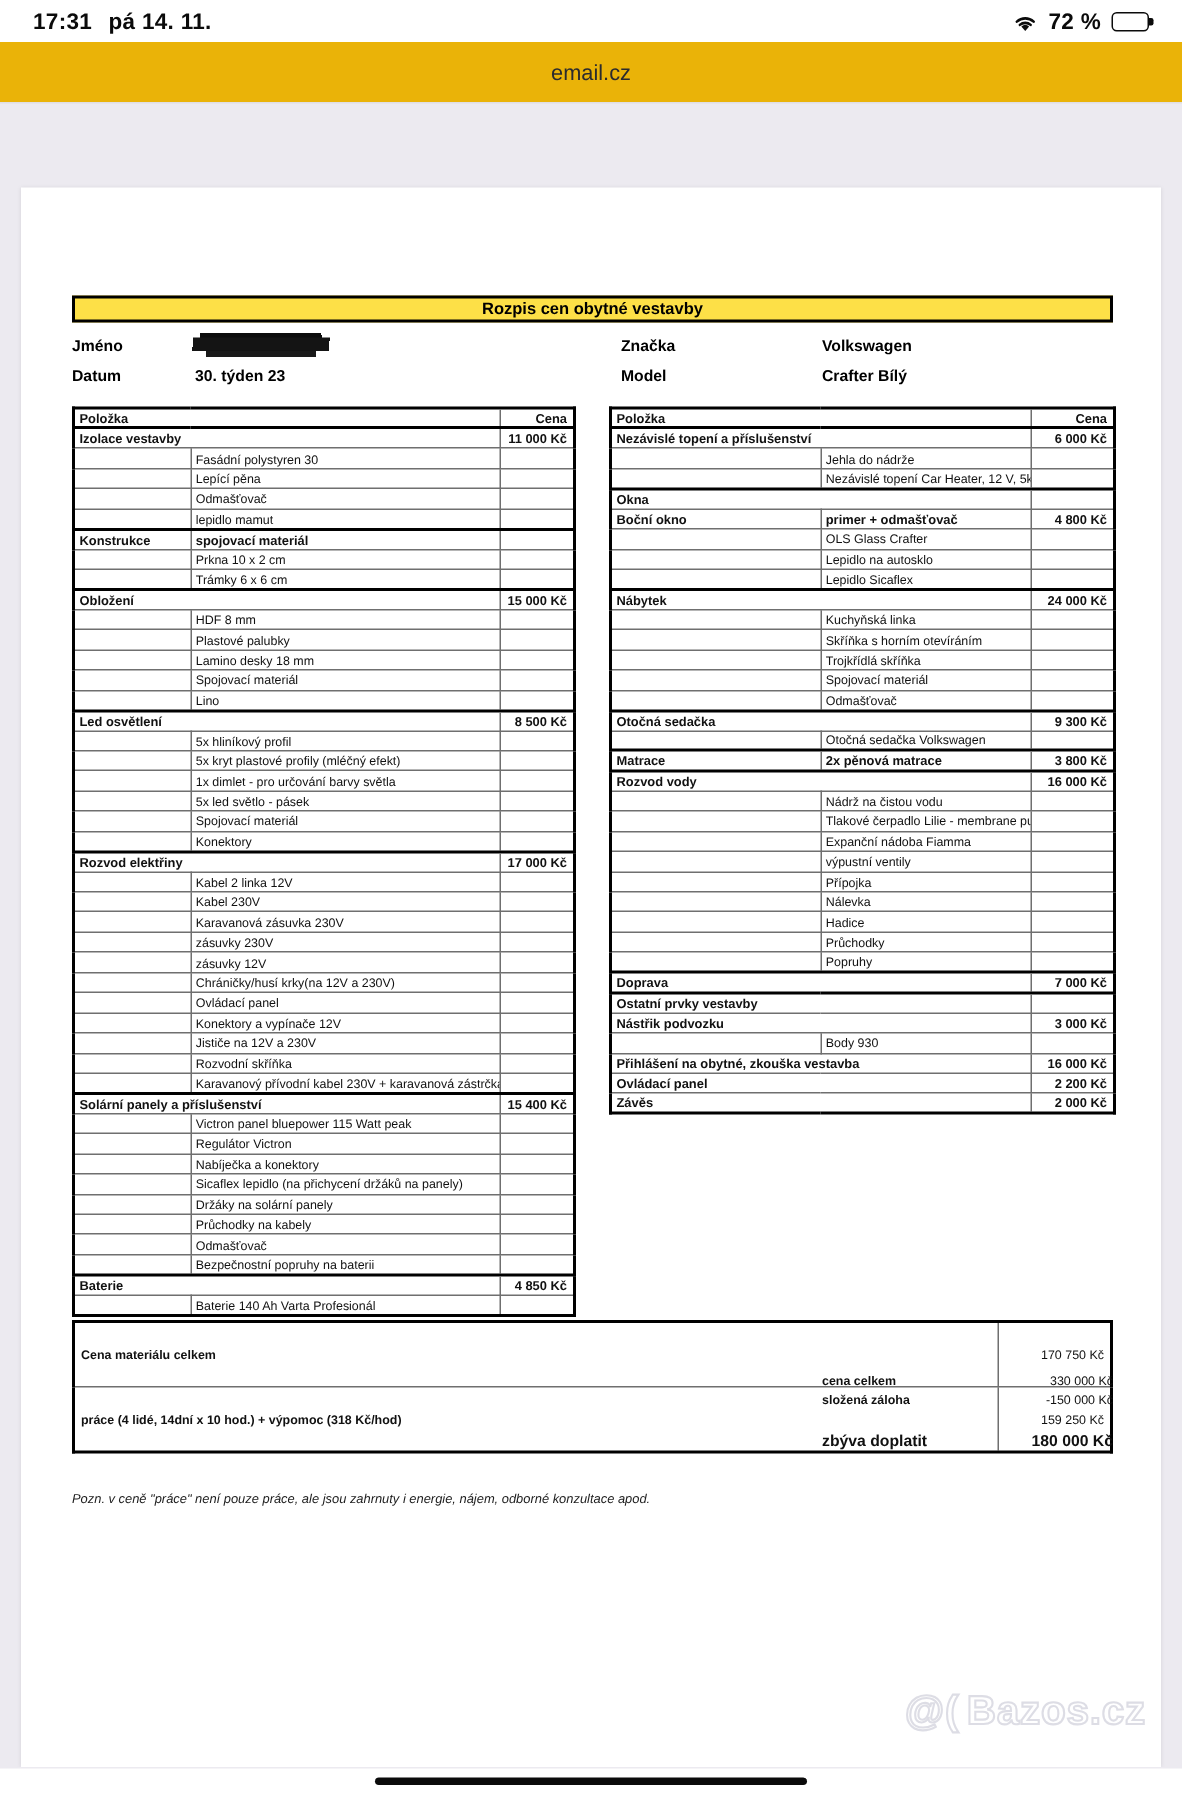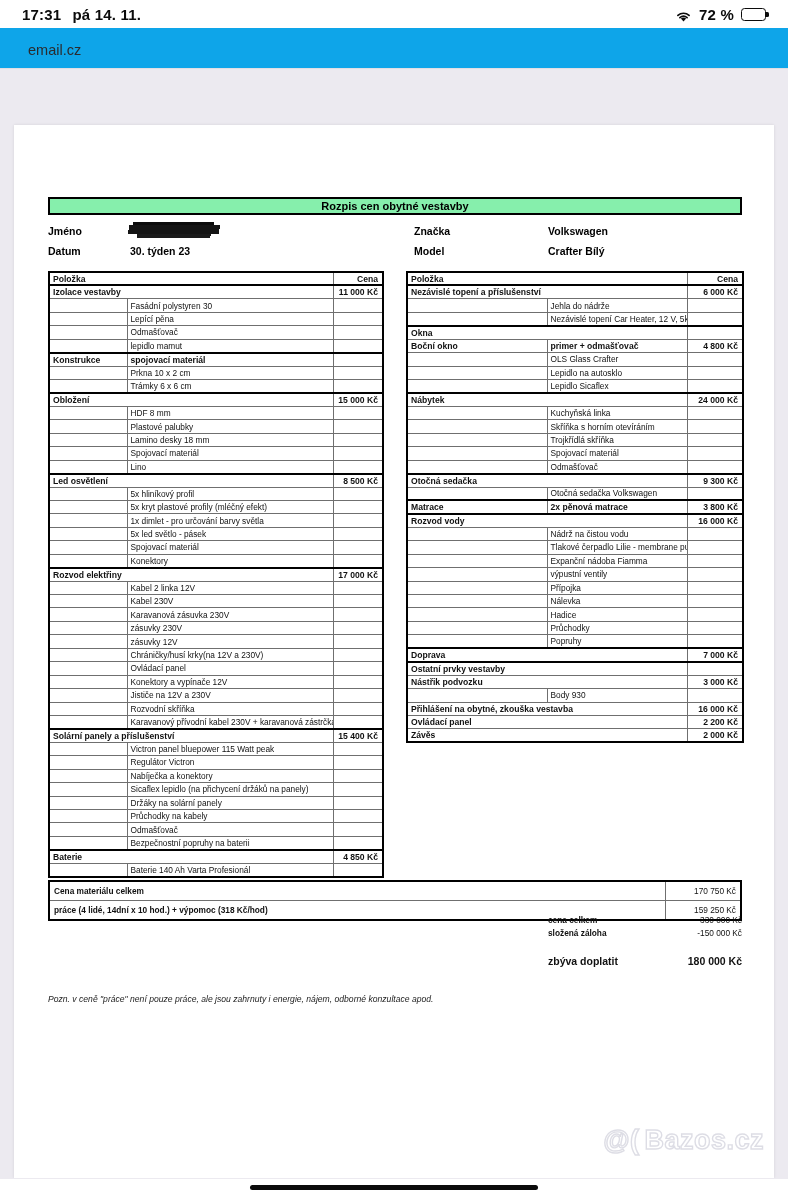--- a/index.html
+++ b/index.html
@@ -28,22 +28,22 @@
   }
   .batt::after {
     content: ""; position: absolute; right: -3.6px; top: 3.6px;
     width: 2.2px; height: 5px; background: #0b0b0b; border-radius: 0 1.5px 1.5px 0;
   }
   .batt-fill { height: 100%; background: #0b0b0b; border-radius: 1.6px; }
 
   
   .urlbar {
     position: absolute; left: 0; top: 28px; width: 788px; height: 40px;
-    background: #0ea5e9;
-    display: flex; flex-direction: row; align-items: center; justify-content: flex-start;
+    background: #eab308;
+    display: flex; flex-direction: column; align-items: center; justify-content: flex-start;
   }
   .dots {
     font-size: 15px; color: #9a9a9f; line-height: 8px; letter-spacing: 2px;
     font-weight: 700; height: 9px;
   }
   .urltext { font-size: 14.5px; color: #2b2b2e; margin-top: 4px; }
 
   
   .backdrop {
     position: absolute; left: 0; top: 68px; width: 788px; height: 1110px;
@@ -63,21 +63,21 @@
   .sheet {
     position: absolute; left: 14px; top: 125px;
     width: 760px; height: 1053px;
     background: #ffffff;
     box-shadow: 0 0 3px rgba(0,0,0,.10);
   }
 
   
   .doc-title {
     position: absolute; left: 34px; top: 72px; width: 694px; height: 18px;
-    background: #86efac; border: 2px solid #000;
+    background: #fde047; border: 2px solid #000;
     display: flex; align-items: center; justify-content: center;
     font-size: 11px; font-weight: 700; color: #000;
   }
   .meta { position: absolute; top: 98px; left: 34px; width: 694px; height: 40px;
           font-size: 10.5px; font-weight: 700; color: #000; }
   .meta-row { position: relative; height: 20px; }
   .m-lab { position: absolute; left: 0; top: 2px; }
   .m-val { position: absolute; left: 82px; top: 2px; font-weight: 700; }
   .m-lab2 { position: absolute; left: 366px; top: 2px; }
   .m-val2 { position: absolute; left: 500px; top: 2px; }
@@ -107,21 +107,21 @@
   .ctable td.rcol { border-right: 2px solid #000; }
   .ctable tr.headrow td { border-top: 2px solid #000; }
 
   .tbl-left  { left: 34px; top: 146px; width: 334px; }
   .tbl-right { left: 392px; top: 146px; width: 336px; }
 
   
   .summary { position: absolute; left: 34px; top: 755px; width: 694px; }
   .stable { border-collapse: collapse; table-layout: fixed; width: 100%; font-size: 8.3px; }
   .stable td {
-    border: 0.7px solid #6f6f6f; height: 15px; padding: 4px 4px; font-weight: 700;
+    border: 0.7px solid #6f6f6f; height: 15px; padding: 16px 4px; font-weight: 700;
     color: #111; white-space: nowrap; overflow: hidden;
   }
   .stable td.sprice { text-align: right; font-weight: 400; }
   .stable tr:first-child td { border-top: 2px solid #000; }
   .stable tr:last-child td { border-bottom: 2px solid #000; }
   .stable td:first-child { border-left: 2px solid #000; }
   .stable td:last-child { border-right: 2px solid #000; }
 
   .totals { position: absolute; left: 34px; top: 790px; width: 694px;
             font-size: 8.3px; color: #111; }

